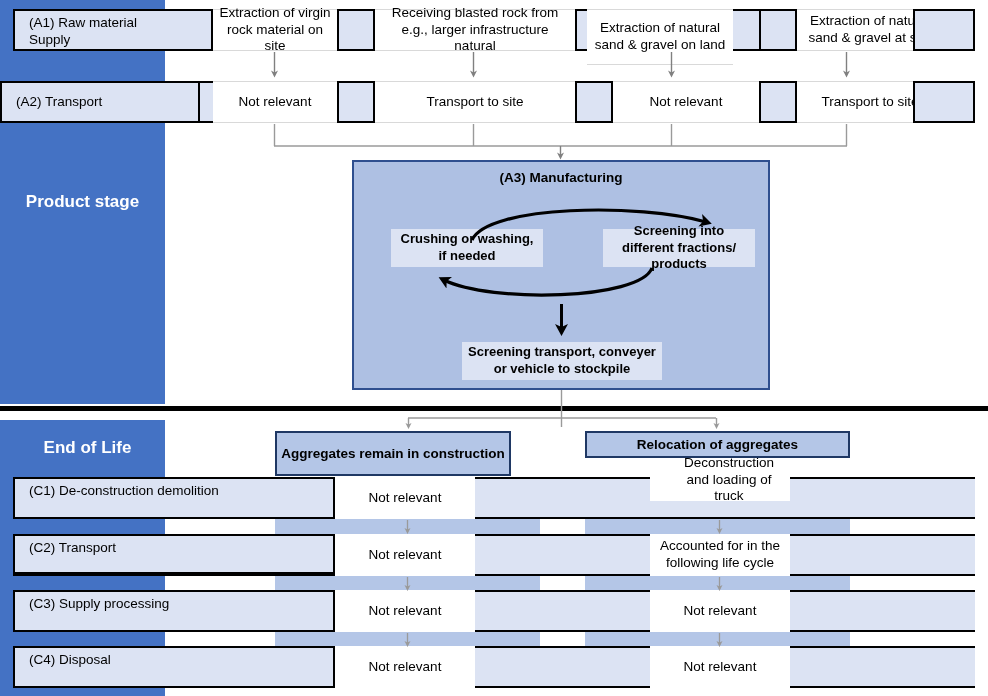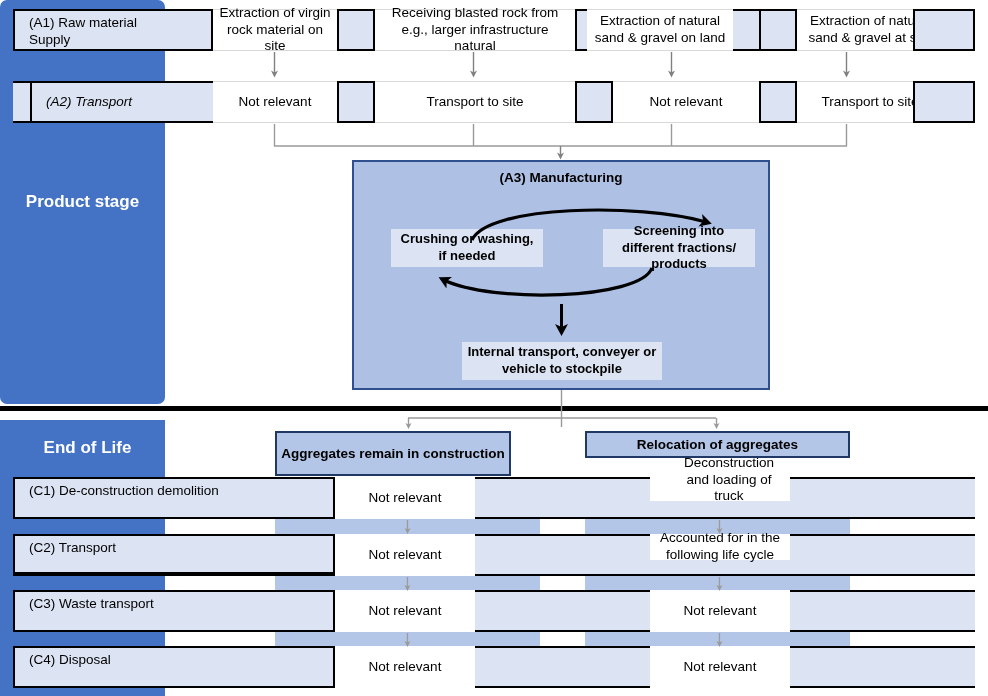--- a/index.html
+++ b/index.html
@@ -122,62 +122,62 @@
     left: 0; top: 0;
     width: 988px; height: 696px;
     pointer-events: none;
   }
 </style>
 </head>
 <body>
 
 <div id="stage">
 
-  <div class="abs stage-col" style="left:0px; top:0px; width:165px; height:404px;border-radius:7px;">
+  <div class="abs stage-col" style="left:0px; top:0px; width:165px; height:404px;">
     <span>Product stage</span>
   </div>
 
   <div class="abs band" style="left:13px; top:9px; width:962px; height:42px;"></div>
 
   <div class="abs row-label" style="left:13px; top:9px; width:200px; height:42px; align-items:flex-start; padding-top:4px;">
     <div>
       <div>(A1) Raw material</div>
       <div>Supply</div>
     </div>
   </div>
 
   <div class="abs cell" style="left:213px; top:9px; width:124px; height:42px;">Extraction of virgin rock material on site</div>
   <div class="abs spacer" style="left:337px; top:9px; width:38px; height:42px;"></div>
   <div class="abs cell" style="left:375px; top:9px; width:200px; height:42px;">Receiving blasted rock from e.g., larger infrastructure natural</div>
   <div class="abs spacer" style="left:575px; top:9px; width:38px; height:42px;"></div>
-  <div class="abs cell" style="left:587px; top:9px; width:146px; height:42px;">Extraction of natural sand &amp; gravel on land</div>
+  <div class="abs cell" style="left:587px; top:9px; width:146px; height:56px;">Extraction of natural sand &amp; gravel on land</div>
   <div class="abs spacer" style="left:759px; top:9px; width:38px; height:42px;"></div>
   <div class="abs cell" style="left:797px; top:9px; width:146px; height:42px;">Extraction of natural sand &amp; gravel at sea</div>
   <div class="abs spacer" style="left:913px; top:9px; width:62px; height:42px;"></div>
 
   <div class="abs band" style="left:13px; top:81px; width:962px; height:42px;"></div>
 
-  <div class="abs row-label" style="left:30px; top:81px; width:200px; height:42px;font-style:italic;">(A2) Transport</div>
+  <div class="abs row-label" style="left:0; top:81px; width:200px; height:42px;">(A2) Transport</div>
 
   <div class="abs cell" style="left:213px; top:81px; width:124px; height:42px;">Not relevant</div>
   <div class="abs spacer" style="left:337px; top:81px; width:38px; height:42px;"></div>
   <div class="abs cell" style="left:375px; top:81px; width:200px; height:42px;">Transport to site</div>
   <div class="abs spacer" style="left:575px; top:81px; width:38px; height:42px;"></div>
   <div class="abs cell" style="left:613px; top:81px; width:146px; height:42px;">Not relevant</div>
   <div class="abs spacer" style="left:759px; top:81px; width:38px; height:42px;"></div>
   <div class="abs cell" style="left:797px; top:81px; width:146px; height:42px;">Transport to site</div>
   <div class="abs spacer" style="left:913px; top:81px; width:62px; height:42px;"></div>
 
   <div class="abs mfg-panel" style="left:352px; top:160px; width:418px; height:230px;">
     <div class="mfg-title" style="margin-top:8px;">(A3) Manufacturing</div>
   </div>
 
   <div class="abs mfg-box" style="left:391px; top:229px; width:152px; height:38px;">Crushing or washing, if needed</div>
   <div class="abs mfg-box" style="left:583px; top:229px; width:152px; height:38px;margin-left:20px;">Screening into different fractions/ products</div>
-  <div class="abs mfg-box" style="left:462px; top:342px; width:200px; height:38px;">Internal transport, conveyer or vehicle to stockpile</div>
+  <div class="abs mfg-box" style="left:462px; top:342px; width:200px; height:38px;">Screening transport, conveyer or vehicle to stockpile</div>
 
   <div class="abs divider" style="left:0px; top:406px; width:988px; height:5px;"></div>
 
   <div class="abs stage-col" style="left:0px; top:420px; width:165px; height:276px;">
     <span style="margin-top:-220px;margin-left:10px;">End of Life</span>
   </div>
 
   <div class="abs eol-head" style="left:275px; top:431px; width:236px; height:45px;">Aggregates remain in construction</div>
   <div class="abs eol-head" style="left:585px; top:431px; width:265px; height:27px;">Relocation of aggregates</div>
 
@@ -186,27 +186,27 @@
   <div class="abs cell nb" style="left:335px; top:477px; width:140px; height:42px;">Not relevant</div>
   <div class="abs cell nb" style="left:650px; top:459px; width:140px; height:42px;padding-left:22px;">Deconstruction and loading of truck</div>
 
   <div class="abs band-mid" style="left:275px; top:519px; width:265px; height:18px;"></div>
   <div class="abs band-mid" style="left:585px; top:519px; width:265px; height:18px;"></div>
   <div class="abs stage-col" style="left:0px; top:519px; width:165px; height:18px;"></div>
 
   <div class="abs band" style="left:13px; top:534px; width:962px; height:42px;"></div>
   <div class="abs row-label" style="left:13px; top:534px; width:322px; height:40px; align-items:flex-start; padding-top:4px;">(C2) Transport</div>
   <div class="abs cell nb" style="left:335px; top:534px; width:140px; height:42px;">Not relevant</div>
-  <div class="abs cell nb" style="left:650px; top:534px; width:140px; height:26px;">Accounted for in the following life cycle</div>
+  <div class="abs cell nb" style="left:650px; top:534px; width:140px; height:42px;">Accounted for in the following life cycle</div>
   <div class="abs band-mid" style="left:275px; top:576px; width:265px; height:18px;"></div>
   <div class="abs band-mid" style="left:585px; top:576px; width:265px; height:18px;"></div>
   <div class="abs stage-col" style="left:0px; top:576px; width:165px; height:18px;"></div>
 
   <div class="abs band" style="left:13px; top:590px; width:962px; height:42px;"></div>
-  <div class="abs row-label" style="left:13px; top:590px; width:322px; height:42px; align-items:flex-start; padding-top:4px;">(C3) Waste transport</div>
+  <div class="abs row-label" style="left:13px; top:590px; width:322px; height:42px; align-items:flex-start; padding-top:4px;">(C3) Supply processing</div>
   <div class="abs cell nb" style="left:335px; top:590px; width:140px; height:42px;">Not relevant</div>
   <div class="abs cell nb" style="left:650px; top:590px; width:140px; height:42px;">Not relevant</div>
   <div class="abs band-mid" style="left:275px; top:632px; width:265px; height:18px;"></div>
   <div class="abs band-mid" style="left:585px; top:632px; width:265px; height:18px;"></div>
   <div class="abs stage-col" style="left:0px; top:632px; width:165px; height:18px;"></div>
 
   <div class="abs band" style="left:13px; top:646px; width:962px; height:42px;"></div>
   <div class="abs row-label" style="left:13px; top:646px; width:322px; height:42px; align-items:flex-start; padding-top:4px;">(C4) Disposal</div>
   <div class="abs cell nb" style="left:335px; top:646px; width:140px; height:42px;">Not relevant</div>
   <div class="abs cell nb" style="left:650px; top:646px; width:140px; height:42px;">Not relevant</div>

